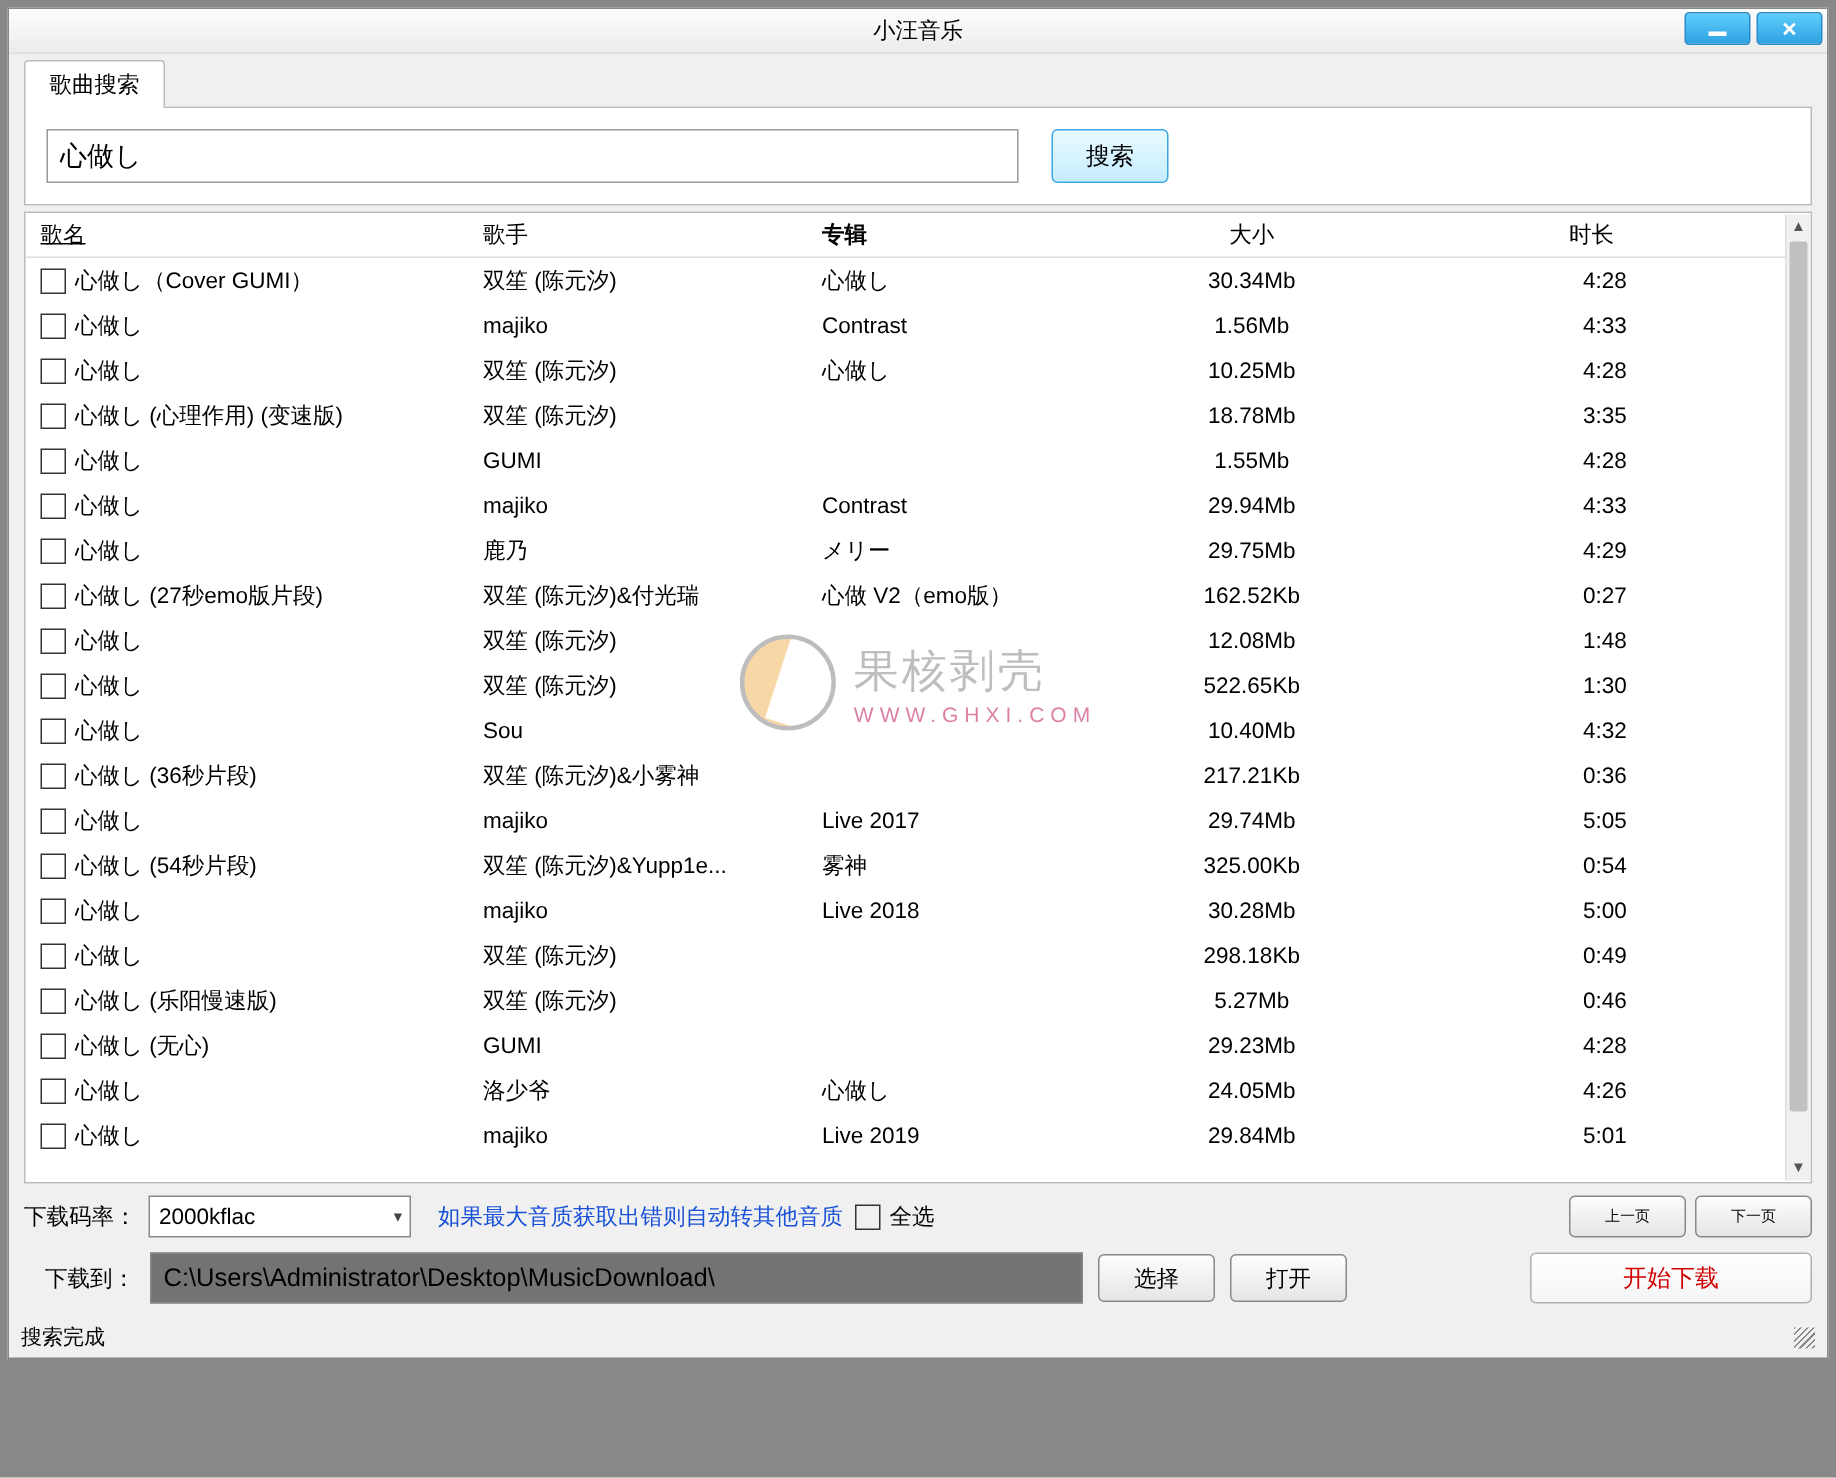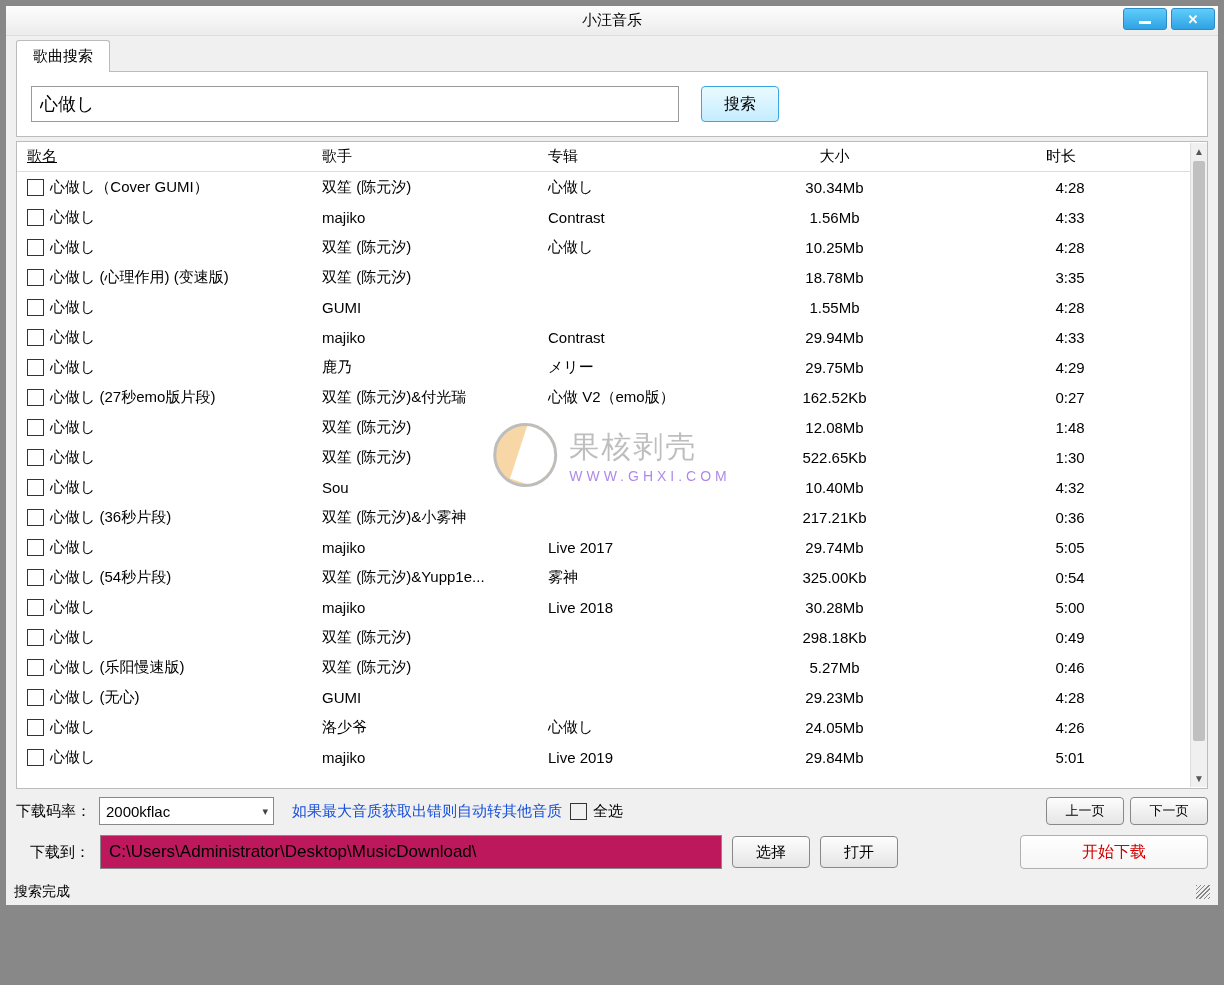--- a/index.html
+++ b/index.html
@@ -15,52 +15,52 @@
     .tab-row { display: flex; padding: 4px 10px 0 10px; }
     .tab { background: #fff; border: 1px solid #bbb; border-bottom: none; padding: 6px 16px; font-size: 15px; border-radius: 3px 3px 0 0; margin-bottom: -1px; position: relative; z-index: 2; }
     .tab-panel { margin: 0 10px 4px 10px; background: #fff; border: 1px solid #bbb; padding: 14px 14px; display: flex; align-items: center; gap: 22px; }
     .search-input { width: 648px; height: 36px; border: 1px solid #999; padding: 4px 8px; font-size: 18px; font-family: inherit; }
     .search-btn { height: 36px; width: 78px; background: linear-gradient(to bottom, #eafaff, #c5edff); border: 1px solid #3aa6e0; border-radius: 4px; font-size: 16px; cursor: pointer; font-family: inherit; }
     .results { margin: 0 10px 4px 10px; background: #fff; border: 1px solid #bbb; height: 648px; display: flex; flex-direction: column; position: relative; }
     .results-header { display: flex; height: 30px; align-items: center; border-bottom: 1px solid #ddd; padding-left: 6px; padding-right: 18px; }
     .col-h { font-size: 15px; padding-left: 4px; overflow: hidden; white-space: nowrap; }
     .col-h.name { width: 295px; text-align: left; text-decoration: underline; }
     .col-h.artist { width: 226px; text-align: left; }
-    .col-h.album { width: 192px; text-align: left; }
+    .col-h.album { width: 192px; text-align: left; font-weight: bold; }
     .col-h.size { width: 193px; text-align: center; }
     .col-h.duration { flex: 1; text-align: center; }
     .results-body { flex: 1; overflow: hidden; padding-left: 6px; position: relative; }
     .row { display: flex; align-items: center; height: 30px; }
     .cell { overflow: hidden; white-space: nowrap; text-overflow: ellipsis; font-size: 15px; padding-left: 4px; }
     .cell.name { width: 295px; display: flex; align-items: center; gap: 6px; }
     .cell.artist { width: 226px; }
     .cell.album { width: 192px; }
     .cell.size { width: 193px; text-align: center; }
     .cell.duration { flex: 1; text-align: center; }
     .chk { width: 17px; height: 17px; border: 1px solid #333; display: inline-block; flex-shrink: 0; }
     .scrollbar { position: absolute; right: 0; top: 1px; bottom: 1px; width: 17px; background: #f0f0f0; border-left: 1px solid #ddd; }
     .scroll-arrow { height: 17px; display: flex; align-items: center; justify-content: center; font-size: 10px; color: #555; cursor: pointer; }
     .scroll-thumb { background: #c0c0c0; margin: 0 2px; border-radius: 2px; position: absolute; left: 0; right: 0; top: 18px; height: 580px; }
     .watermark { position: absolute; top: 46%; left: 50%; transform: translate(-50%, -50%); display: flex; align-items: center; gap: 12px; opacity: 0.55; pointer-events: none; }
     .wm-icon { width: 64px; height: 64px; border-radius: 50%; background: #f4b860; border: 3px solid #888; position: relative; overflow: hidden; }
     .wm-icon::before { content: ""; position: absolute; left: 40%; top: -10%; width: 120%; height: 120%; background: #fff; transform: rotate(18deg); }
     .wm-text { display: flex; flex-direction: column; }
     .wm-main { font-size: 30px; color: #8a8a8a; font-weight: 500; letter-spacing: 2px; }
-    .wm-sub { font-size: 14px; color: #6d28d9; letter-spacing: 4px; text-align: center; }
+    .wm-sub { font-size: 14px; color: #be185d; letter-spacing: 4px; text-align: center; }
     .bottom-bar { display: flex; align-items: center; padding: 4px 10px; gap: 8px; }
     .lbl { font-size: 15px; }
     .select-wrap { position: relative; }
     .select { width: 175px; height: 28px; border: 1px solid #888; background: #fff; padding: 2px 24px 2px 6px; font-size: 15px; display: flex; align-items: center; cursor: pointer; }
     .select-icon { position: absolute; right: 6px; top: 50%; transform: translateY(-50%); font-size: 11px; color: #444; pointer-events: none; }
     .blue-text { color: #1850d8; font-size: 15px; margin-left: 10px; }
     .select-all { display: flex; align-items: center; gap: 6px; }
     .nav-btns { margin-left: auto; display: flex; gap: 6px; }
-    .nav-btn { width: 78px; height: 28px; background: linear-gradient(to bottom, #fdfdfd, #e5e5e5); border: 1px solid #888; border-radius: 4px; font-size: 13px; cursor: pointer; font-family: inherit; }
+    .nav-btn { width: 78px; height: 28px; background: linear-gradient(to bottom, #fdfdfd, #e5e5e5); border: 1px solid #888; border-radius: 4px; font-size: 10px; cursor: pointer; font-family: inherit; }
     .download-bar { display: flex; align-items: center; padding: 6px 10px 10px 24px; gap: 10px; }
-    .path-input { width: 622px; height: 34px; border: 1px solid #888; background: #be185d; padding: 4px 8px; font-size: 17px; font-family: inherit; }
+    .path-input { width: 622px; height: 34px; border: 1px solid #888; background: #737373; padding: 4px 8px; font-size: 17px; font-family: inherit; }
     .small-btn { width: 78px; height: 32px; background: linear-gradient(to bottom, #fdfdfd, #e5e5e5); border: 1px solid #888; border-radius: 4px; font-size: 15px; cursor: pointer; font-family: inherit; }
     .start-btn { width: 188px; height: 34px; margin-left: auto; background: linear-gradient(to bottom, #fff, #f5f5f5); border: 1px solid #b0b0b0; border-radius: 4px; font-size: 16px; color: #d00000; cursor: pointer; font-family: inherit; }
     .status { padding: 4px 8px; font-size: 14px; display: flex; justify-content: space-between; align-items: center; }
     .resize { width: 14px; height: 14px; background: repeating-linear-gradient(135deg, #888, #888 1px, transparent 1px, transparent 3px); }
   </style>
 </head>
 <body>
 
 <div class="window">
   <div class="titlebar">

